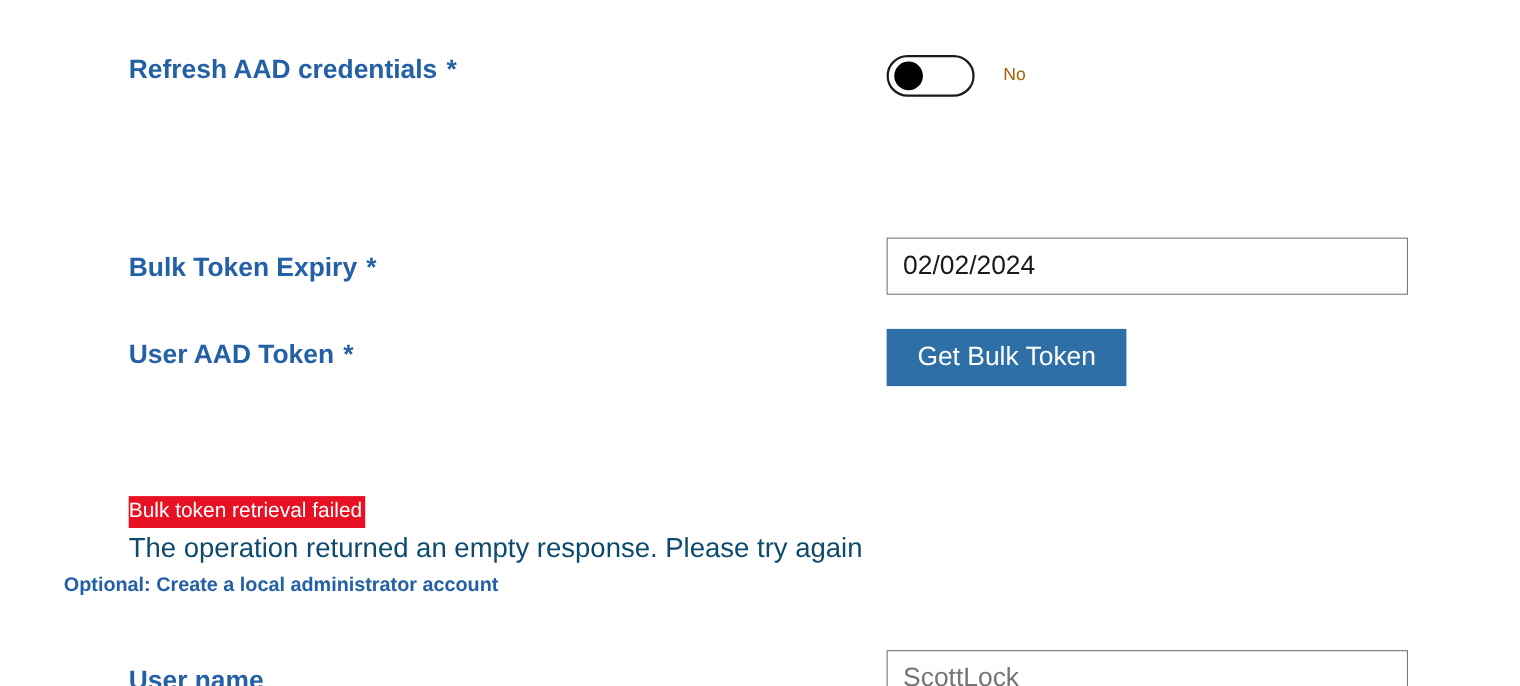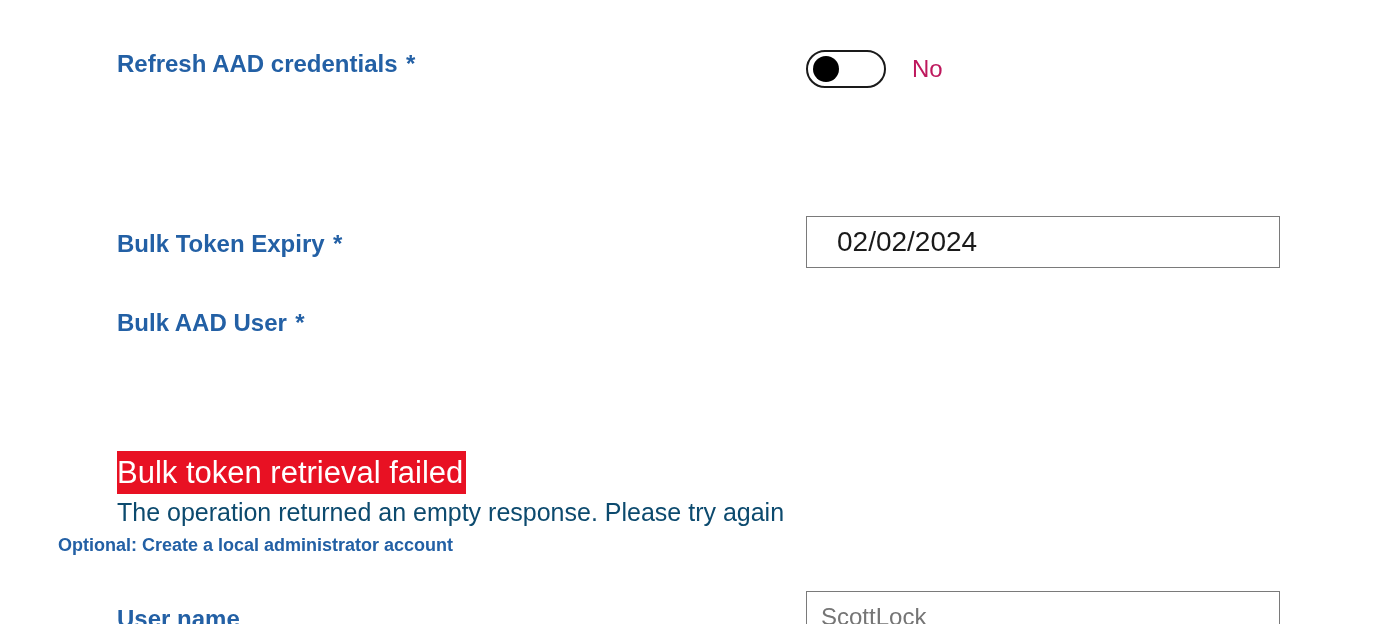--- a/index.html
+++ b/index.html
@@ -69,41 +69,41 @@
     .toggle-knob {
       position: absolute;
       width: 26px;
       height: 26px;
       background: #000000;
       border-radius: 50%;
       top: 4px;
       left: 5px;
     }
     .toggle-text {
-      font-size: 24px;
-      color: #be185d;
+      font-size: 16px;
+      color: #a16207;
       margin-left: 26px;
     }
 
     
     .row-expiry {
       position: absolute;
       top: 216px;
       left: 0;
       width: 100%;
     }
     .row-expiry .label-col {
       padding-top: 14px;
     }
     .date-input {
       width: 474px;
       height: 52px;
       border: 1px solid #7a7a7a;
-      padding: 0 30px;
-      font-size: 28px;
+      padding: 0 14px;
+      font-size: 24px;
       font-family: inherit;
       background: #ffffff;
       color: #1a1a1a;
     }
 
     
     .row-token {
       position: absolute;
       top: 299px;
       left: 0;
@@ -126,21 +126,21 @@
     .error-block {
       position: absolute;
       top: 451px;
       left: 117px;
       width: calc(100% - 117px);
     }
     .error-badge {
       display: inline-block;
       background: #e81123;
       color: #ffffff;
-      font-size: 31px;
+      font-size: 19px;
       padding: 3px 3px 3px 0;
       line-height: 1.2;
     }
     .error-detail {
       color: #0c4a6e;
       font-size: 25px;
       margin-top: 4px;
     }
     .optional-heading {
       color: #2360a5;
@@ -209,22 +209,25 @@
       <span class="field-label">Bulk Token Expiry</span>
       <span class="asterisk">*</span>
     </div>
     <div class="input-col">
       <input type="text" class="date-input" value="02/02/2024" style="">
     </div>
   </div>
 
   <div class="row row-token">
     <div class="label-col">
-      <span class="field-label">Bulk AAD User</span>
+      <span class="field-label">User AAD Token</span>
       <span class="asterisk">*</span>
+    </div>
+    <div class="input-col">
+      <button class="get-token-btn">Get Bulk Token</button>
     </div>
   </div>
 
   <div class="error-block">
     <span class="error-badge">Bulk token retrieval failed</span>
     <div class="error-detail">The operation returned an empty response. Please try again</div>
     <div class="optional-wrap">
       <div class="optional-heading">Optional: Create a local administrator account</div>
     </div>
   </div>

